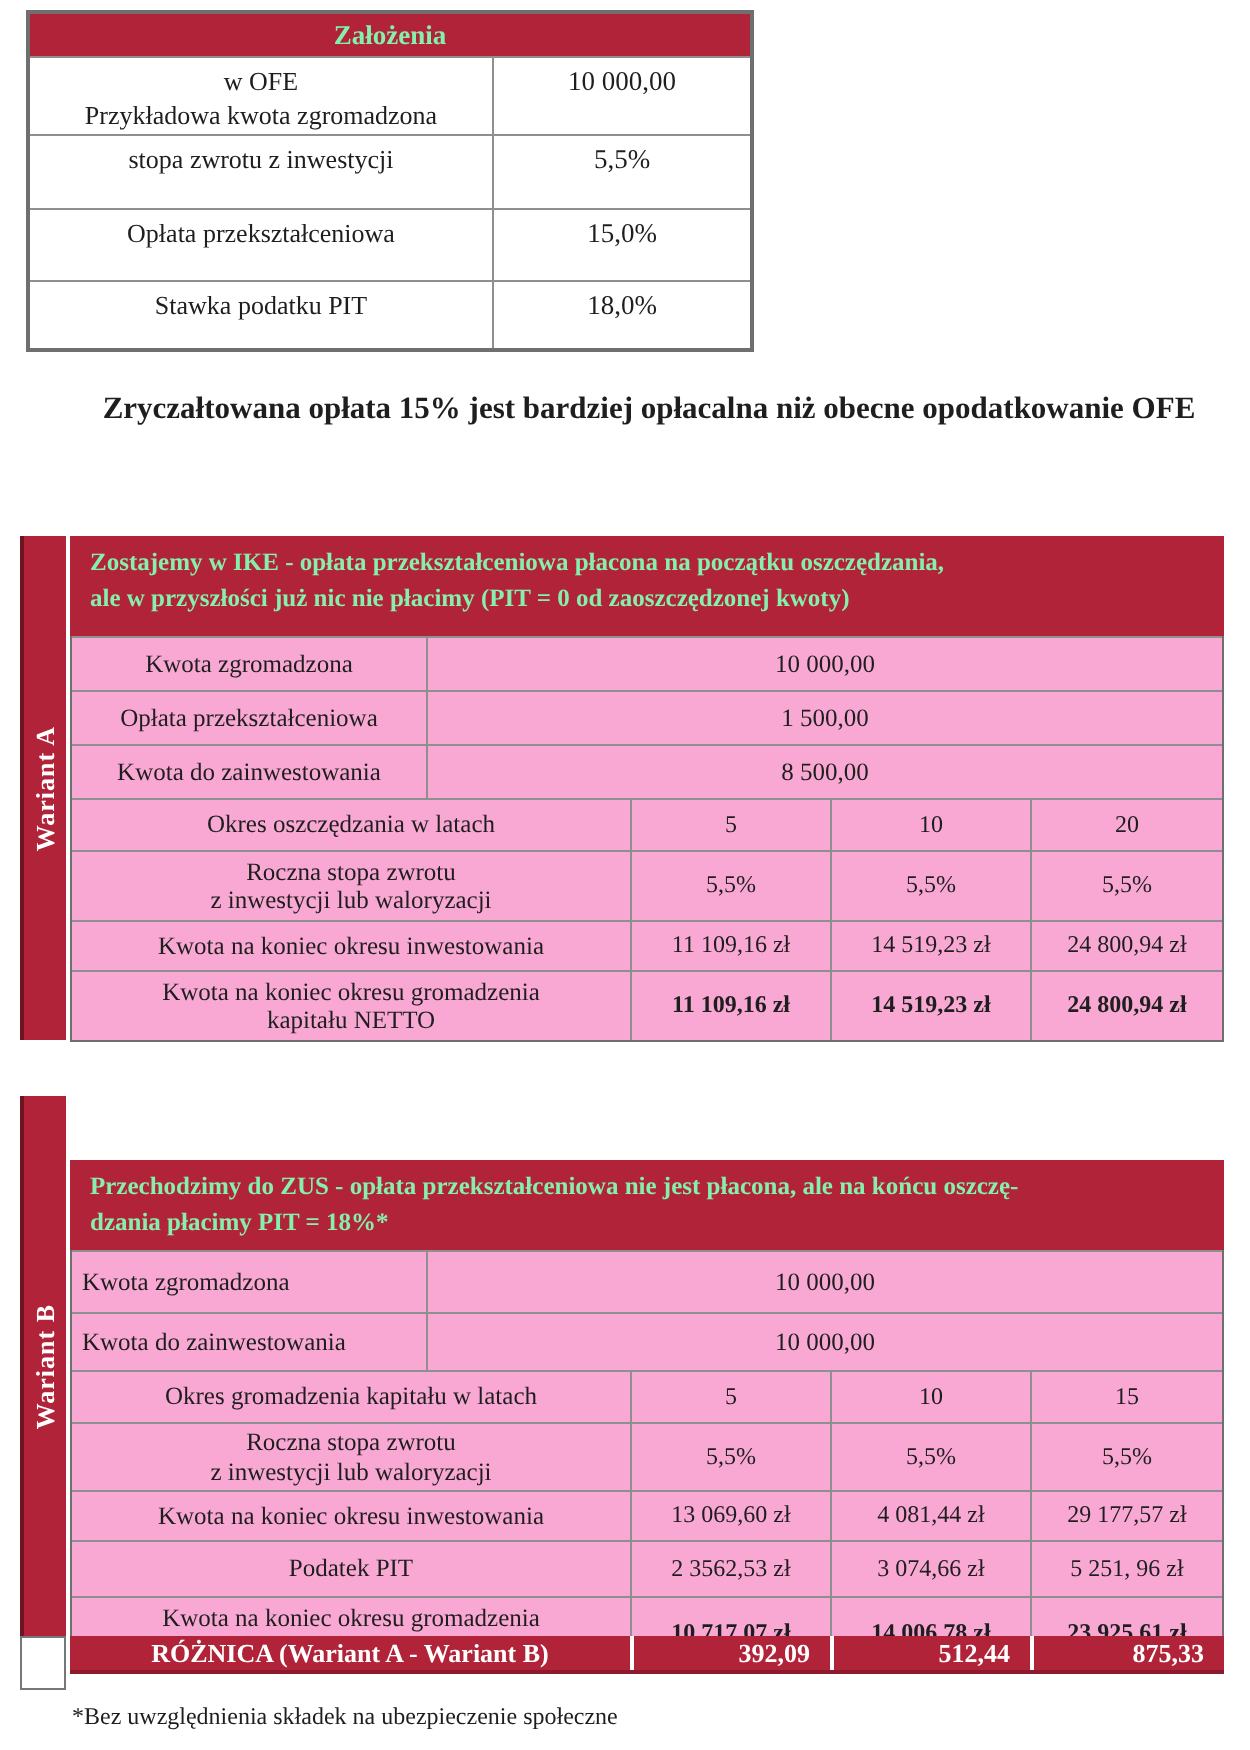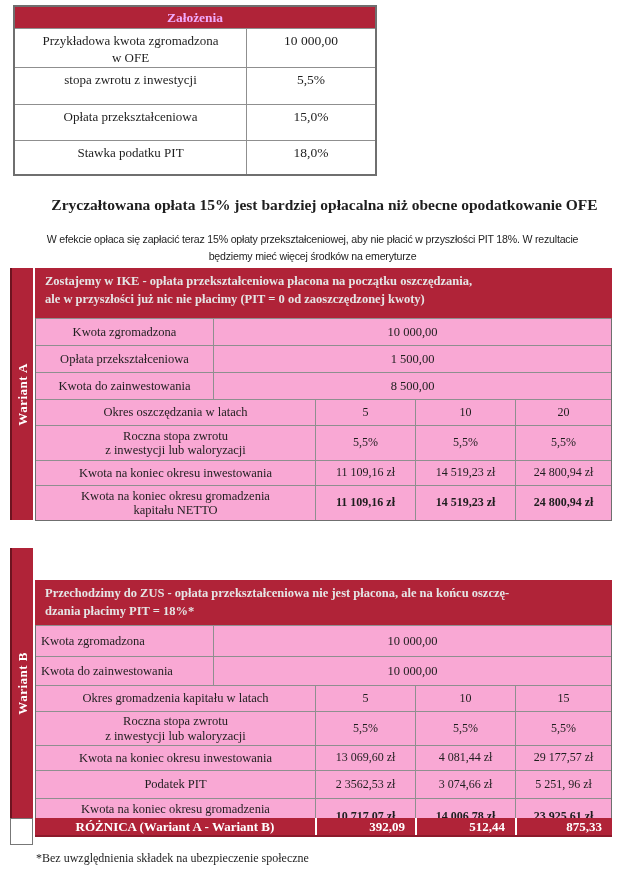--- a/index.html
+++ b/index.html
@@ -3,21 +3,21 @@
 <meta charset="utf-8">
 <style>
   * { box-sizing: border-box; margin: 0; padding: 0; }
   body { background:#fff; }
   .page {
     position: relative; width: 625px; height: 875px; background:#fff;
     font-family: "Liberation Serif", serif; color:#1e1e1e; overflow:hidden;
   }
   
   .assump { position:absolute; left:13px; top:5px; width:364px; border:2px solid #6f6f6f; background:#fff; }
-  .assump-header { height:21px; background:#B02338; color:#f0abfc; font-weight:bold; font-size:13.5px;
+  .assump-header { height:21px; background:#B02338; color:#86efac; font-weight:bold; font-size:13.5px;
     display:flex; align-items:center; justify-content:center; }
   .assump-row { display:flex; border-top:1px solid #8f8f8f; }
   .assump-row.r1 { min-height:38px; } .assump-row.r2 { min-height:37px; }
   .assump-row.r3 { min-height:36px; } .assump-row.r4 { min-height:34px; }
   .assump-label { width:232px; border-right:1px solid #8f8f8f; text-align:center; padding-top:4px; font-size:13px; line-height:1.3; }
   .assump-label span { display:block; }
   .assump-value { flex:1; text-align:center; padding-top:4px; font-size:13.5px; }
   
   .headline { position:absolute; top:196px; left:0; width:625px; text-align:center;
     font-weight:bold; font-size:15.5px; white-space:nowrap;padding-left:24px; }
@@ -26,21 +26,21 @@
   .subheadline span { display:block; white-space:nowrap; }
   
   .variant { position:absolute; left:10px; width:602px; }
   #variant-a { top:268px; } #variant-b { top:548px; }
   .vbar { position:absolute; left:0; top:0; width:23px; background:#B02338; border-left:2px solid #6D1420;
     display:flex; align-items:center; justify-content:center; }
   #variant-a .vbar { height:252px; } #variant-b .vbar { height:270px; }
   .vbar span { writing-mode:vertical-rl; transform:rotate(180deg); color:#fff; font-weight:bold;
     font-size:13px; letter-spacing:0.5px; white-space:nowrap; }
   .vbody { position:absolute; left:25px; top:0; width:577px; }
-  .vheader { background:#B02338; color:#e5e5e5; font-weight:bold; font-size:12.5px; line-height:1.4;
+  .vheader { background:#B02338; color:#86efac; font-weight:bold; font-size:12.5px; line-height:1.4;
     padding:5px 8px 5px 10px; }
   #variant-a .vheader { height:50px; } #variant-b .vheader { height:45px;margin-top:32px; }
   .vheader span { display:block; white-space:nowrap; }
   .vtable { border:1px solid #6f6f6f; border-top:none; background:#f9a8d4; }
   .vrow { display:flex; border-top:1px solid #8f8f8f; }
   .h25{height:25px}.h26{height:26px}.h27{height:27px}.h28{height:28px}.h29{height:29px}
   .h31{height:31px}.h34{height:34px}.h35{height:35px}.h36{height:36px}
   .cell { display:flex; align-items:center; justify-content:center; text-align:center; font-size:12.5px; line-height:1.15; }
   .lab2 { width:178px; border-right:1px solid #8f8f8f; }
   .val2 { flex:1; }
@@ -63,22 +63,22 @@
 </style>
 </head>
 <body>
 
 <div class="page">
 
   <div class="assump">
     <div class="assump-header">Założenia</div>
     <div class="assump-row r1">
       <div class="assump-label">
+        <span>w OFE</span>
         <span>Przykładowa kwota zgromadzona</span>
-        <span>w OFE</span>
       </div>
       <div class="assump-value">10 000,00</div>
     </div>
     <div class="assump-row r2">
       <div class="assump-label">
         <span>stopa zwrotu z inwestycji</span>
       </div>
       <div class="assump-value">5,5%</div>
     </div>
     <div class="assump-row r3">
@@ -89,24 +89,20 @@
     </div>
     <div class="assump-row r4">
       <div class="assump-label">
         <span>Stawka podatku PIT</span>
       </div>
       <div class="assump-value">18,0%</div>
     </div>
   </div>
 
   <div class="headline">Zryczałtowana opłata 15% jest bardziej opłacalna niż obecne opodatkowanie OFE</div>
-  <div class="subheadline">
-    <span>W efekcie opłaca się zapłacić teraz 15% opłaty przekształceniowej, aby nie płacić w przyszłości PIT 18%. W rezultacie</span>
-    <span>będziemy mieć więcej środków na emeryturze</span>
-  </div>
 
   <div class="variant" id="variant-a">
     <div class="vbar">
       <span>Wariant A</span>
     </div>
     <div class="vbody">
       <div class="vheader">
         <span>Zostajemy w IKE - opłata przekształceniowa płacona na początku oszczędzania,</span>
         <span>ale w przyszłości już nic nie płacimy (PIT = 0 od zaoszczędzonej kwoty)</span>
       </div>

